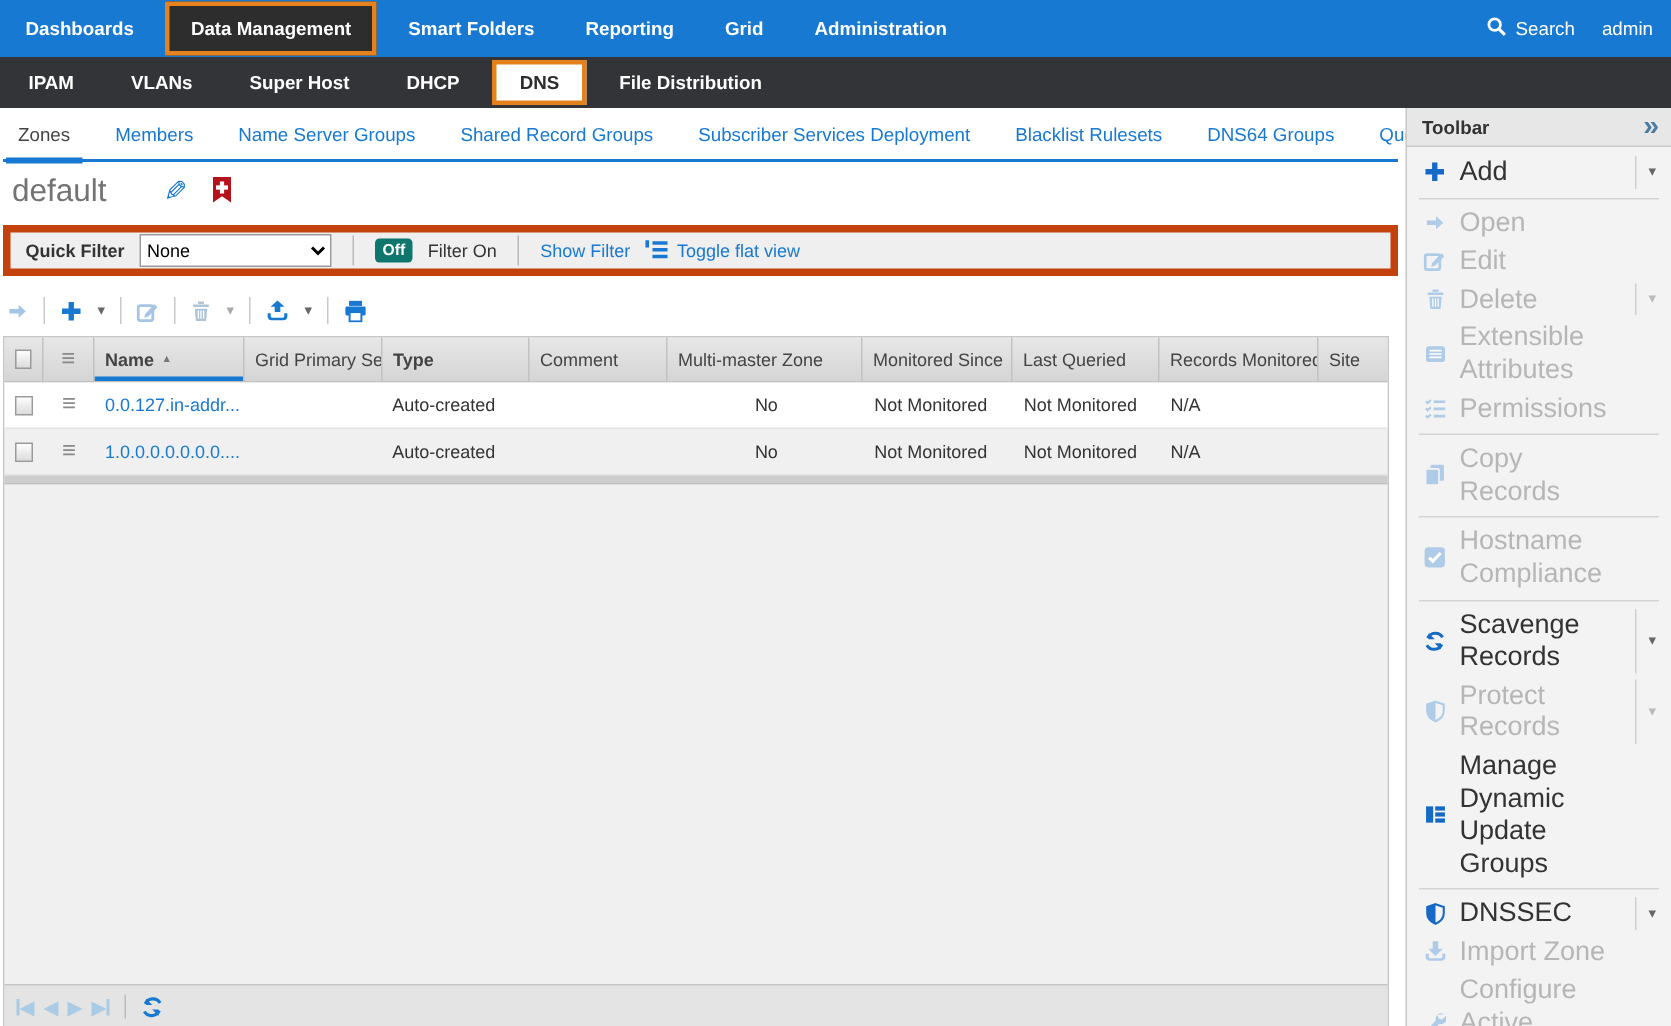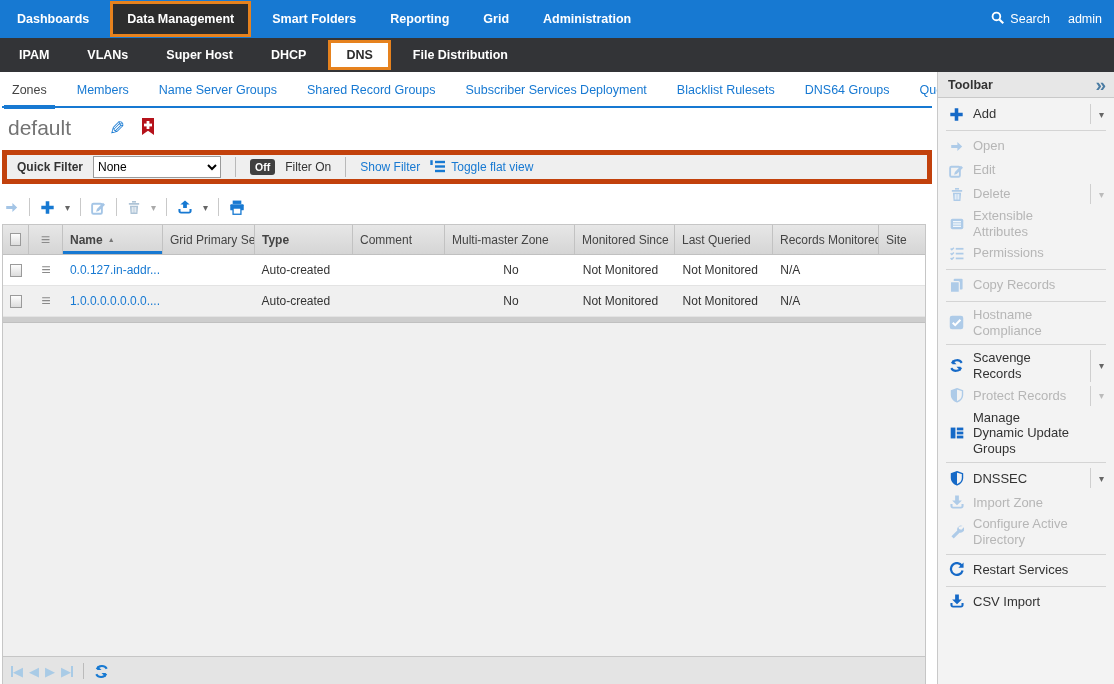--- a/index.html
+++ b/index.html
@@ -38,21 +38,21 @@
   .pencil { color:#1779d2; font-size:19px; transform:scaleX(-1); display:inline-block; cursor:pointer; margin-left:28px; }
   .bookmark { cursor:pointer; display:inline-block; margin-left:6px; }
 
   
   .quickfilter { height:34px; background:#efefef; border:5px solid #c2410c; display:flex; align-items:center;
                  gap:10px; padding:0 10px; margin:2px 0 8px 0; }
   .qf-label { font-weight:bold; color:#333; }
   .qf-select { width:128px; height:22px; font-size:12px; border:1px solid #9a9a9a; background:#fff;
                font-family:"Liberation Sans",sans-serif; }
   .vdiv { width:1px; height:20px; background:#b9b9b9; margin:0 4px; }
-  .off-badge { background:#404040; color:#fff; font-size:10.5px; font-weight:bold; padding:2px 5px;
+  .off-badge { background:#0f766e; color:#fff; font-size:10.5px; font-weight:bold; padding:2px 5px;
                border-radius:3px; cursor:pointer; }
   .qf-text { color:#333; }
   .blue-link { color:#1779d2; cursor:pointer; white-space:nowrap; }
   .flat-view { display:flex; align-items:center; gap:5px; }
 
   
   .actionbar { height:30px; display:flex; align-items:center; gap:7px; padding-left:2px; margin-bottom:2px; }
   .ab-icon { display:flex; align-items:center; cursor:pointer; }
   .ab-icon svg { display:block; }
   .ic-blue { color:#1779d2; }
@@ -87,21 +87,21 @@
 
   
   .tp-header { height:26px; background:#e7e7e7; border-bottom:1px solid #c9c9c9; display:flex; align-items:center;
                padding:0 8px 0 10px; }
   .tp-title { font-weight:bold; font-size:12.5px; color:#333; }
   .tp-collapse { margin-left:auto; color:#4b7ca3; font-size:19px; font-weight:bold; cursor:pointer; line-height:1; }
   .tp-items { padding-top:4px; }
   .tp-item { display:flex; align-items:center; min-height:24px; padding:2px 2px 2px 10px; cursor:pointer; }
   .tp-ic { width:17px; display:flex; justify-content:center; margin-right:8px; flex:none; }
   .tp-ic svg { display:block; }
-  .tp-label { font-size:13px; line-height:1.2; max-width:100px; }
+  .tp-label { font-size:18px; line-height:1.2; max-width:100px; }
   .tp-item.enabled .tp-label { color:#333; }
   .tp-item.disabled .tp-label { color:#b6b6b6; }
   .tp-item.enabled .tp-ic { color:#1569c7; }
   .tp-item.disabled .tp-ic { color:#aecbe8; }
   .tp-caret { margin-left:auto; width:22px; align-self:stretch; display:flex; align-items:center;
               justify-content:center; border-left:1px solid #cfcfcf; color:#666; font-size:10px; }
   .tp-item.disabled .tp-caret { color:#bbb; }
   .tp-sep { border-bottom:1px solid #d4d4d4; margin:4px 8px 3px 8px; }
   .tp-hl { border:3px solid #e6821e; border-radius:4px; margin:3px 4px; }
   .tp-hl .tp-item { padding-left:7px; }

